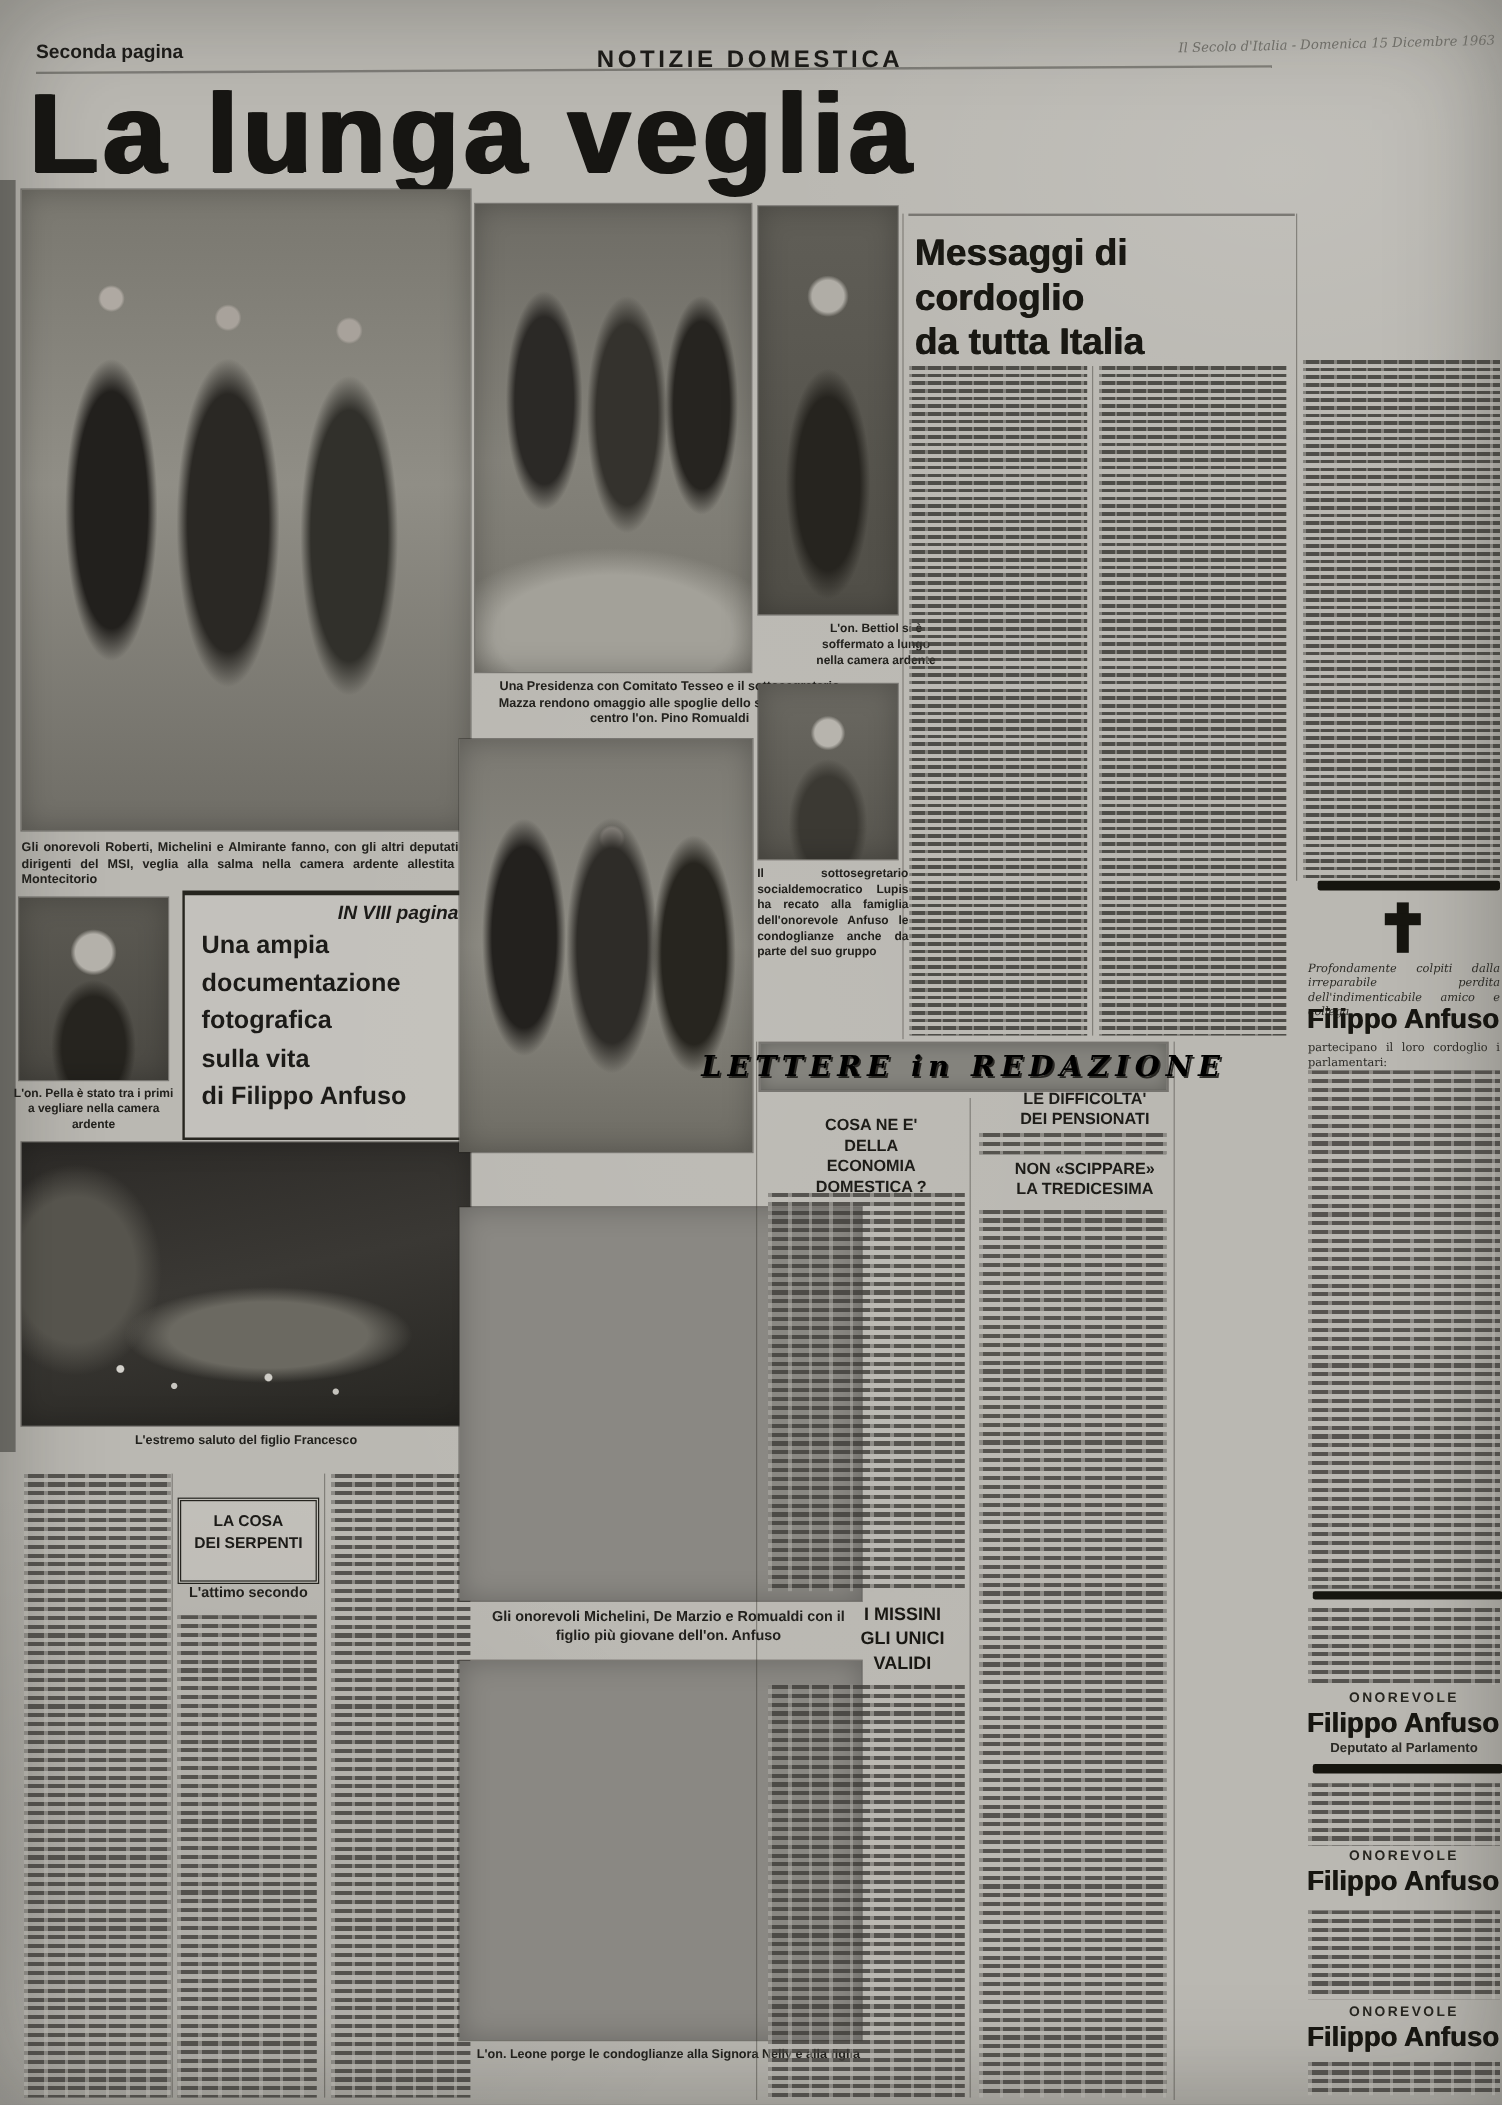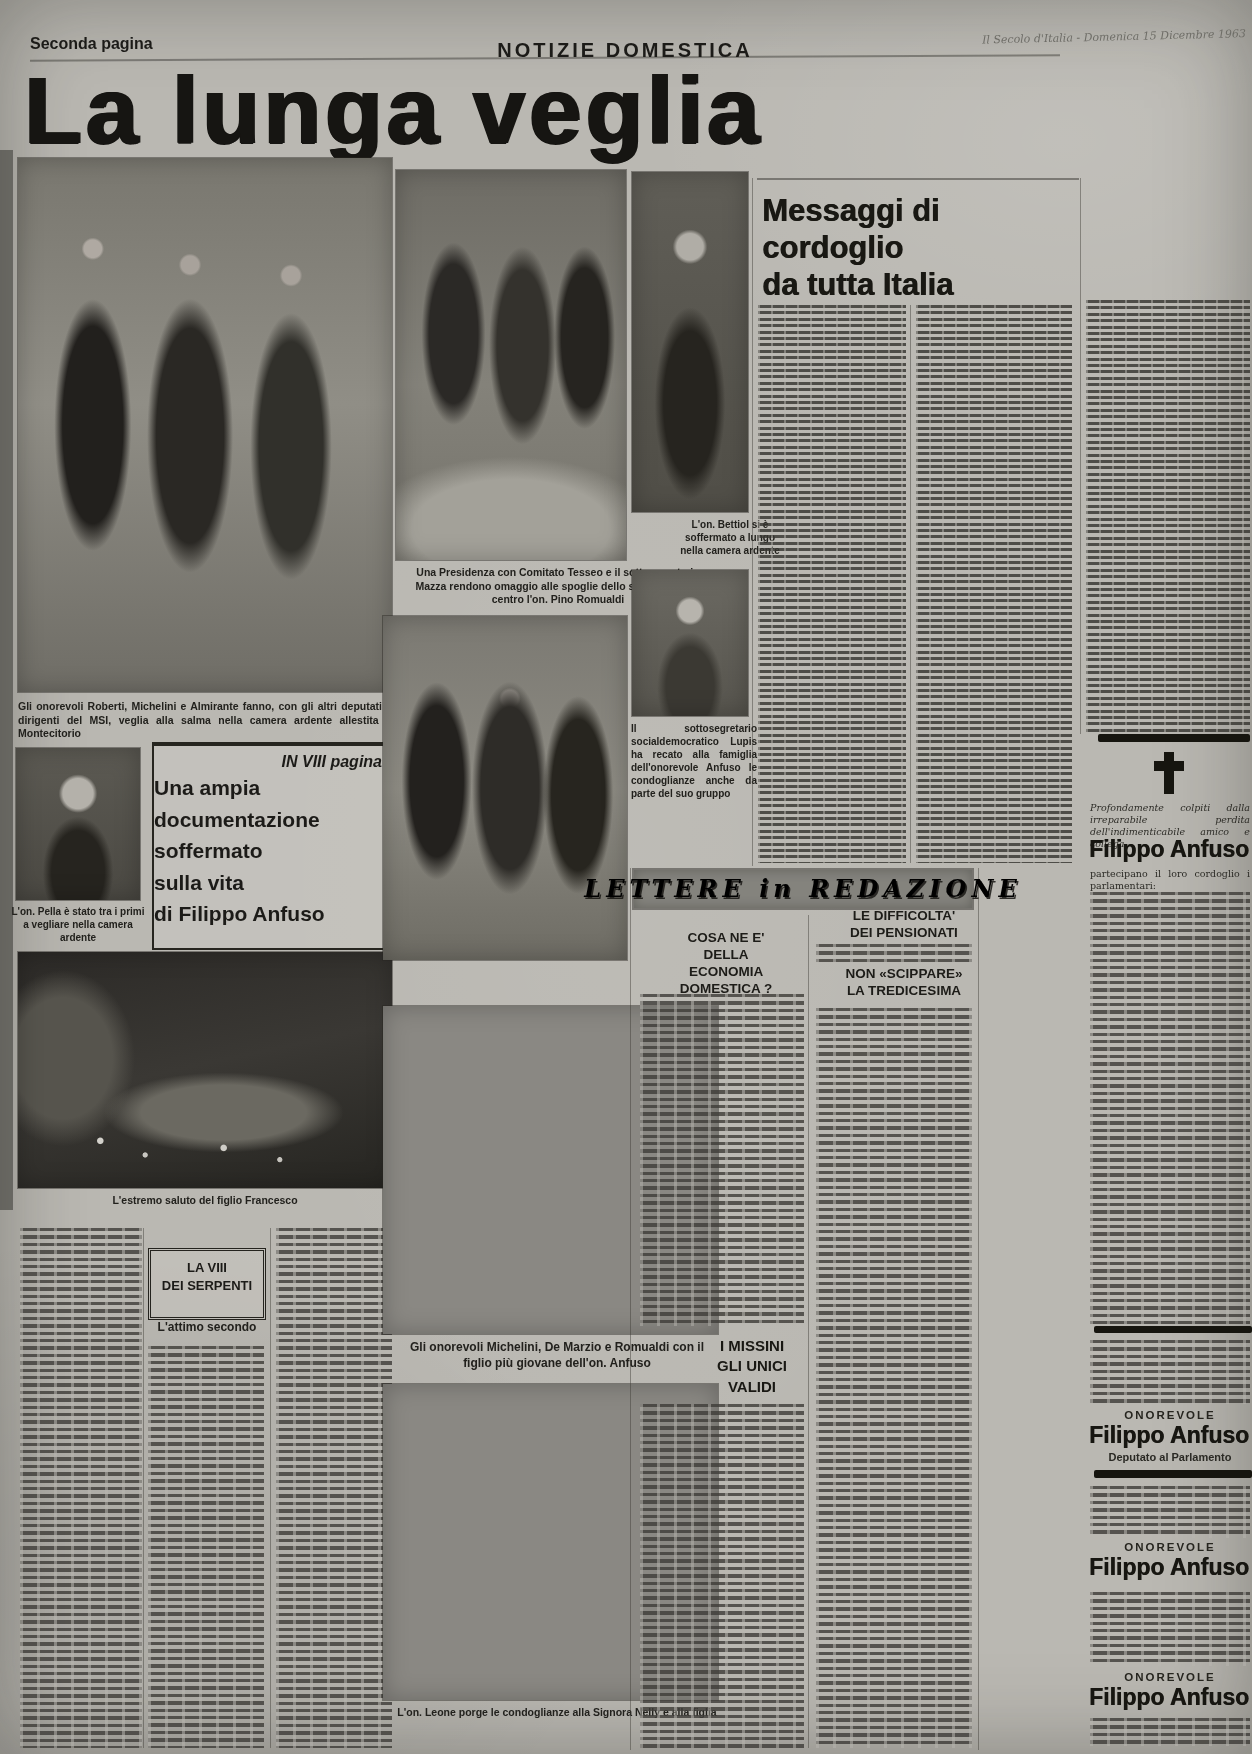--- a/index.html
+++ b/index.html
@@ -68,44 +68,44 @@
 
   <div class="photo" style="left:16px;top:748px;width:124px;height:152px;
       background-image:
         radial-gradient(circle 26px at 50% 30%, #b4b1aa 0 58%, transparent 74%),
         radial-gradient(ellipse 44px 70px at 50% 82%, #26241f 0 60%, transparent 80%),
         linear-gradient(180deg, #5c5a53, #4b4943);"></div>
   <div class="cap" style="left:8px;top:905px;width:140px;font-size:10px;">L'on. Pella è stato tra i primi a vegliare nella camera ardente</div>
 
   <div class="abs" style="left:152px;top:742px;width:240px;height:202px;border:2px solid #26251f;border-top-width:4px;background:rgba(210,208,202,.4);">
     <div style="text-align:right;padding:8px 12px 2px 0;font:italic 700 16px/1 'Liberation Sans',sans-serif;">IN VIII pagina</div>
-    <div style="padding-left:0;font:700 21px/1.5 'Liberation Sans',sans-serif;">
+    <div style="padding-left:14px;font:700 21px/1.5 'Liberation Sans',sans-serif;">
       <div>Una ampia</div>
       <div>documentazione</div>
-      <div>soffermato</div>
+      <div>fotografica</div>
       <div>sulla vita</div>
       <div>di Filippo Anfuso</div>
     </div>
   </div>
 
   <div class="photo" style="left:18px;top:952px;width:374px;height:236px;
       background-image:
         radial-gradient(circle 5px at 22% 80%, #d3d1cb 0 55%, transparent 75%),
         radial-gradient(circle 4px at 34% 86%, #c8c6c0 0 55%, transparent 75%),
         radial-gradient(circle 5px at 55% 83%, #cfcdc7 0 55%, transparent 75%),
         radial-gradient(circle 4px at 70% 88%, #c4c2bc 0 55%, transparent 75%),
         radial-gradient(ellipse 150px 50px at 55% 68%, #6b6961 0 55%, transparent 80%),
         radial-gradient(ellipse 90px 110px at 12% 45%, #56544d 0 55%, transparent 80%),
         linear-gradient(168deg, #2c2a27 0%, #3a3834 48%, #262521 100%);"></div>
   <div class="cap" style="left:18px;top:1194px;width:374px;font-size:10.5px;">L'estremo saluto del figlio Francesco</div>
 
   <div class="tx" style="left:20px;top:1228px;width:122px;height:520px;"></div>
   <div class="boxed" style="left:148px;top:1248px;width:112px;height:58px;padding-top:8px;">
     <div style="font:700 13px/1.4 'Liberation Sans',sans-serif;">
-      <div>LA VIII</div>
+      <div>LA COSA</div>
       <div>DEI SERPENTI</div>
     </div>
   </div>
   <div class="cap" style="left:148px;top:1320px;width:118px;font-size:12px;">L'attimo secondo</div>
   <div class="tx" style="left:148px;top:1346px;width:116px;height:402px;"></div>
   <div class="tx" style="left:276px;top:1228px;width:116px;height:520px;"></div>
   <div class="vr" style="left:143px;top:1228px;height:520px;"></div>
   <div class="vr" style="left:270px;top:1228px;height:520px;"></div>
 
   <div class="photo" style="left:396px;top:170px;width:230px;height:390px;

